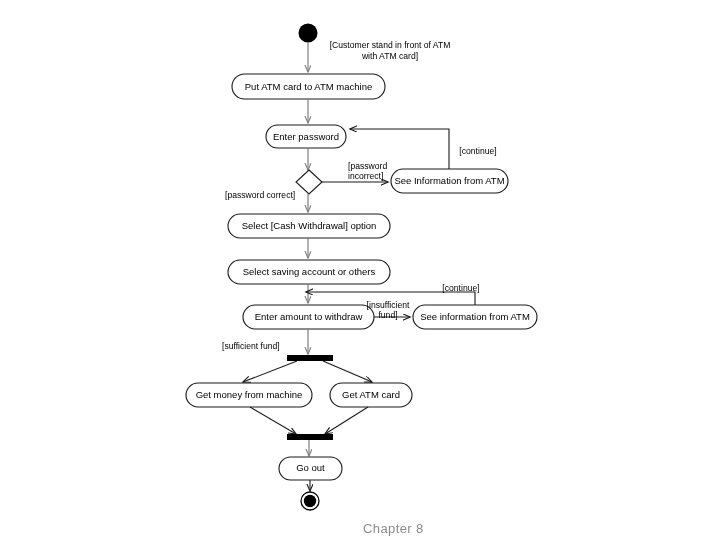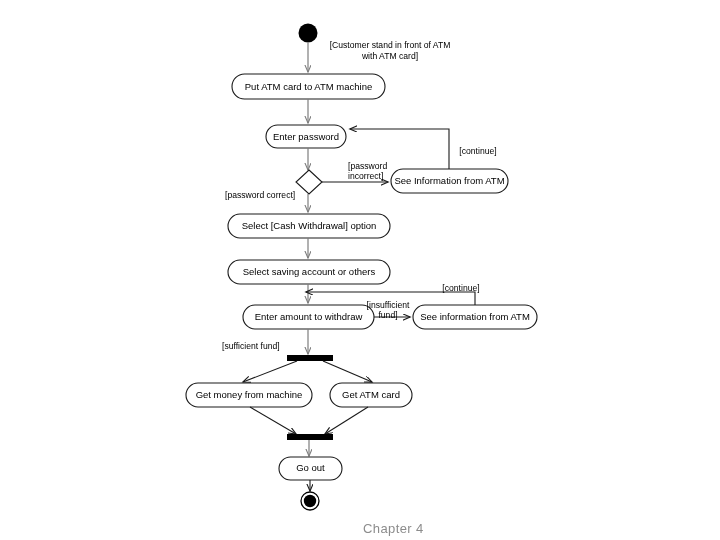--- a/index.html
+++ b/index.html
@@ -214,15 +214,15 @@
     <text x="478" y="152" class="guard-text">[continue]</text>
 
     <text x="388" y="306" class="guard-text">[insufficient</text>
     <text x="388" y="316" class="guard-text">fund]</text>
 
     <text x="461" y="289" class="guard-text">[continue]</text>
 
     <text x="222" y="347" class="guard-text-left">[sufficient fund]</text>
   </svg>
 
-  <div class="footer-text" style="left:363px; top:521px;">Chapter 4</div>
+  <div class="footer-text" style="left:363px; top:521px;">Chapter 8</div>
 
 </div>
 
 </body></html>

